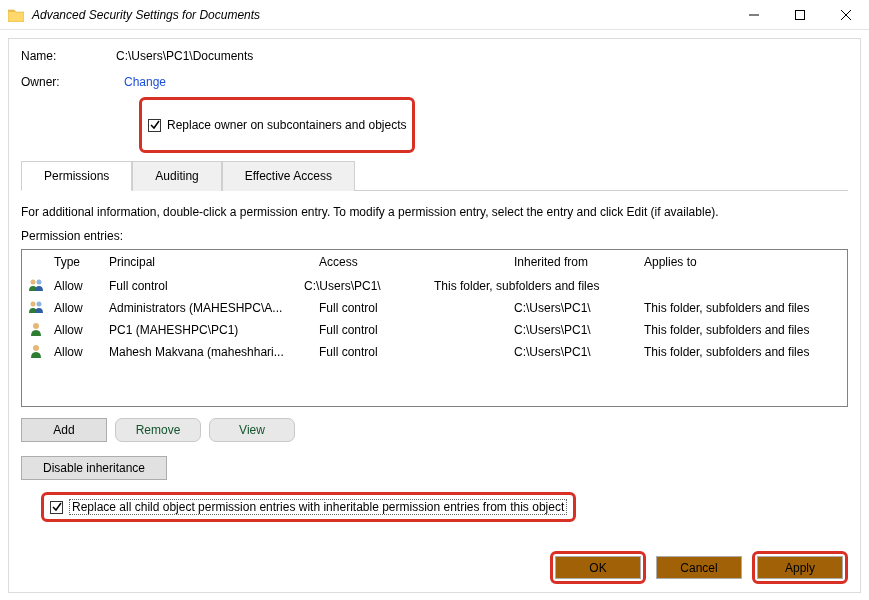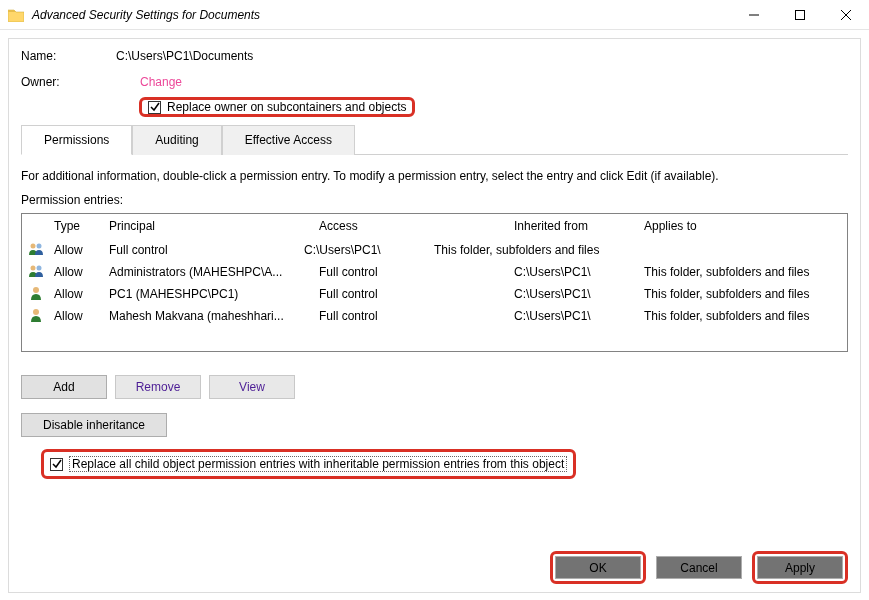--- a/index.html
+++ b/index.html
@@ -8,51 +8,51 @@
     .titlebar .folder-icon { width: 16px; height: 14px; margin-right: 8px; display:inline-block; }
     .titlebar .title { flex: 1; font-size: 12px; font-style: italic; }
     .win-btns { display: flex; }
     .win-btn { width: 46px; height: 30px; display: flex; align-items: center; justify-content: center; }
     .win-btn svg { width: 10px; height: 10px; }
     .content { padding: 10px 12px; border: 1px solid #dcdcdc; margin: 8px; height: 555px; position: relative; }
     .row { display: flex; align-items: center; margin-bottom: 12px; }
     .lbl { width: 95px; font-size: 12px; }
     .val { font-size: 12px; }
     .owner-redacted { background: #f3f3f3; border-radius: 10px; display: inline-block; width: 150px; height: 17px; vertical-align: middle; }
-    .link { color: #ec4899; cursor: pointer; margin-left: 24px; }
-    .highlight-box { border: 3px solid #d93025; border-radius: 6px; padding: 0 6px; display: inline-flex; align-items: center; }
+    .link { color: #1d4ed8; cursor: pointer; margin-left: 8px; }
+    .highlight-box { border: 3px solid #d93025; border-radius: 6px; padding: 18px 6px; display: inline-flex; align-items: center; }
     .highlight-box.wide { padding: 4px 6px; }
     .chk { width: 13px; height: 13px; border: 1px solid #333; display: inline-flex; align-items: center; justify-content: center; margin-right: 6px; background: #fff; }
     .chk svg { width: 10px; height: 10px; }
     .replace-row { margin-left: 118px; margin-top: -4px; margin-bottom: 8px; }
     .tabs { display: flex; border-bottom: 1px solid #d0d0d0; margin-top: 8px; }
     .tab { padding: 7px 22px; font-size: 12px; background: #f0f0f0; border: 1px solid #d0d0d0; border-bottom: none; margin-right: 0; margin-bottom: -1px; cursor: pointer; }
     .tab.active { background: #fff; border-bottom: 1px solid #fff; }
     .info-text { margin: 14px 0 10px 0; font-size: 12px; }
     .entries-label { margin-bottom: 6px; font-size: 12px; }
-    .table-wrap { border: 1px solid #828282; height: 139px; overflow: hidden; }
+    .table-wrap { border: 1px solid #828282; height: 158px; overflow: hidden; }
     .thead { display: flex; border-bottom: 1px solid transparent; padding: 5px 0; }
     .thead .th, .trow .td { font-size: 12px; padding-left: 6px; white-space: nowrap; overflow: hidden; text-overflow: ellipsis; }
     .col-icon { width: 26px; flex: none; }
     .col-type { width: 55px; flex: none; }
     .col-principal { width: 210px; flex: none; }
     .col-access { width: 195px; flex: none; }
     .col-inherited { width: 130px; flex: none; }
     .col-applies { flex: 1; }
     .trow { display: flex; align-items: center; height: 22px; }
     .uicon { width: 18px; height: 14px; display: inline-block; }
-    .btn-row { display: flex; gap: 8px; margin-top: 23px; }
+    .btn-row { display: flex; gap: 8px; margin-top: 11px; }
     .btn { min-width: 86px; height: 24px; border: 1px solid #adadad; background: #e1e1e1; font-size: 12px; font-family: inherit; cursor: pointer; display: inline-flex; align-items: center; justify-content: center; }
-    .btn.disabled { color: #4c1d95; background: #e8e8e8; border-color: #c8c8c8; cursor: default; }
+    .btn.disabled { color: #14532d; background: #e8e8e8; border-color: #c8c8c8; cursor: default; border-radius: 7px; }
     .disable-inh { margin-top: 14px; width: 146px; }
     .replace-all-wrap { margin-top: 12px; }
     .replace-all-wrap .highlight-box { display: inline-flex; margin-left: 20px; }
     .chk-label-dotted { border: 1px dotted #666; padding: 0 2px; }
     .footer-btns { position: absolute; right: 12px; bottom: 8px; display: flex; gap: 10px; align-items: center; }
-    .foot-btn { width: 86px; height: 23px; border: 1px solid #adadad; background: #737373; font-size: 12px; font-family: inherit; display: inline-flex; align-items: center; justify-content: center; cursor: pointer; }
+    .foot-btn { width: 86px; height: 23px; border: 1px solid #adadad; background: #a16207; font-size: 12px; font-family: inherit; display: inline-flex; align-items: center; justify-content: center; cursor: pointer; }
     .hl-btn { border: 3px solid #d93025; border-radius: 6px; padding: 2px; }
   </style>
 </head>
 <body>
 
 <div class="titlebar">
   <span class="folder-icon">
     <svg viewBox="0 0 16 14">
         <path d="M0 2 h6 l2 2 h8 v9 a1 1 0 0 1 -1 1 H1 a1 1 0 0 1 -1 -1 Z" fill="#ffd76b" stroke="#caa52f" stroke-width="0.5"></path>
         <path d="M0 2 h6 l2 2 H0 Z" fill="#e8be4b"></path>

